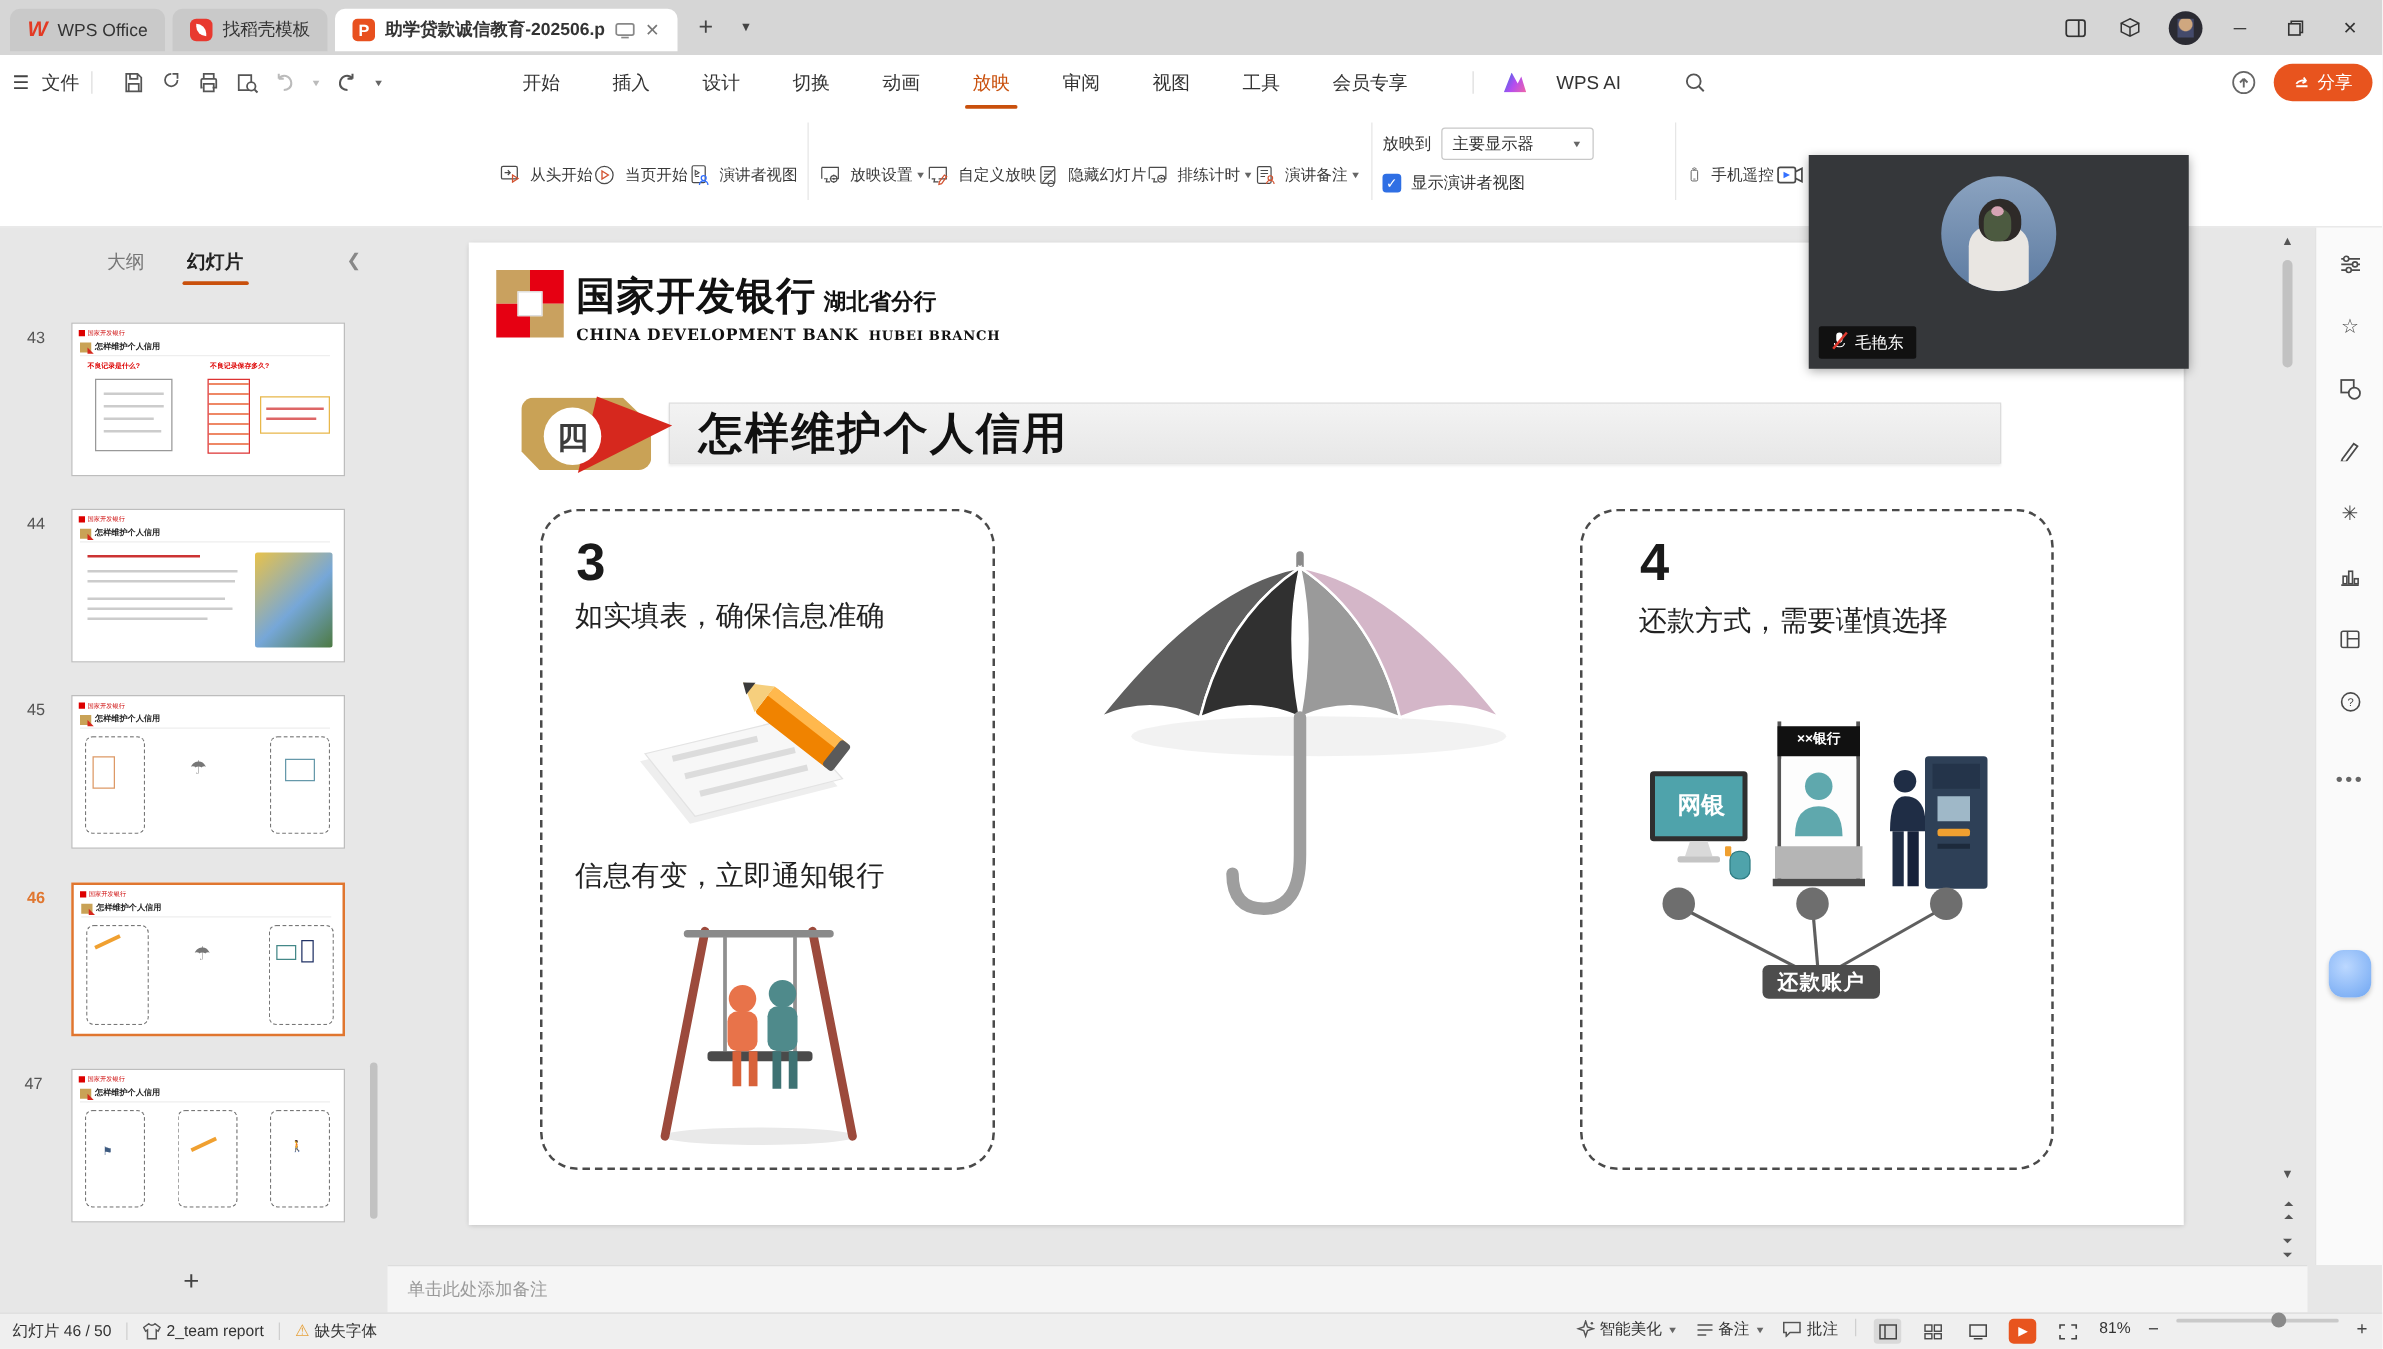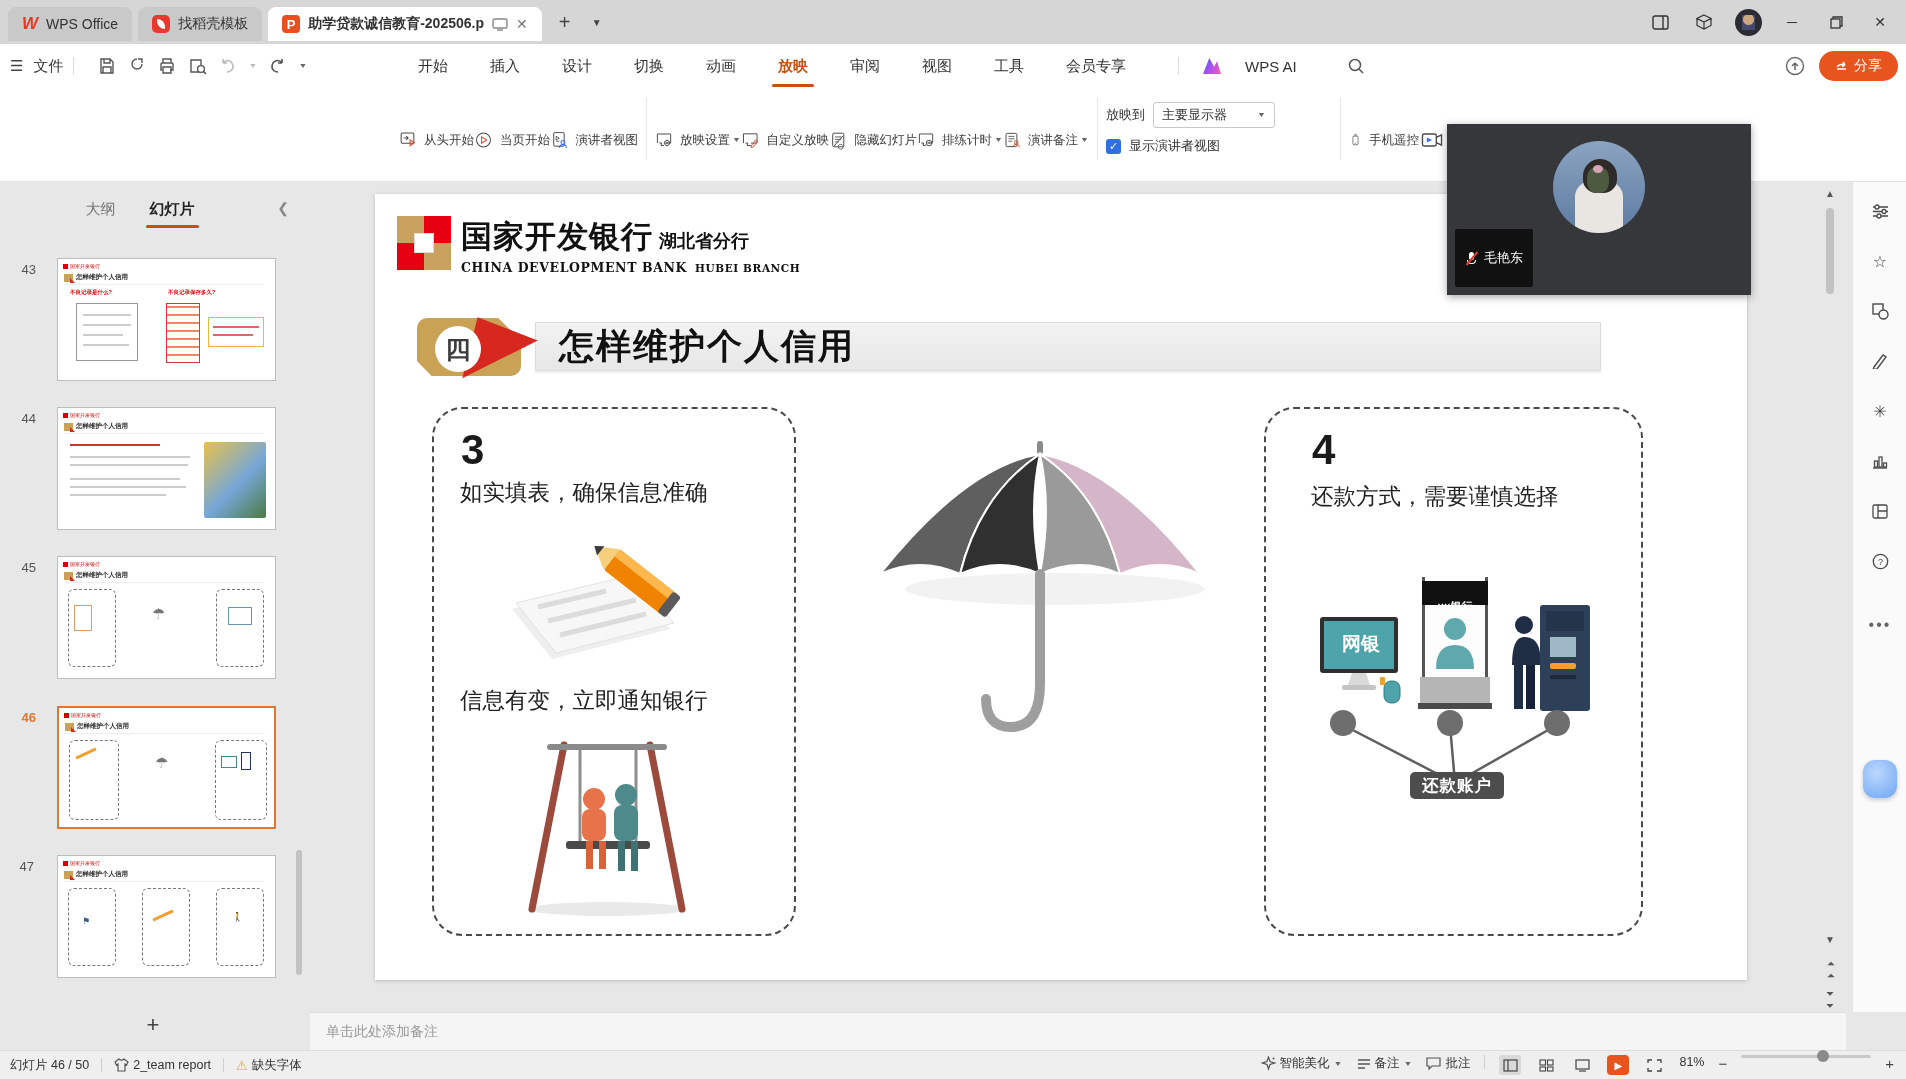--- a/index.html
+++ b/index.html
@@ -24,21 +24,21 @@
   .avatar-circ{width:27px;height:27px;border-radius:50%;background:#2b2b33;position:relative;overflow:hidden}
   .avatar-circ::after{content:"";position:absolute;left:7px;top:6px;width:13px;height:15px;background:radial-gradient(circle at 50% 30%,#cfa77f 0 5px,#444a6b 6px)}
 
   
   .menubar{position:absolute;left:0;top:44px;width:1906px;height:44px;background:#fff}
   .file-area{position:absolute;left:10px;top:0;height:44px;display:flex;align-items:center;gap:10px;font-size:15px}
   .qbar{display:flex;align-items:center;gap:12px;margin-left:14px;color:#555}
   .qsep{width:1px;height:18px;background:#ddd}
   .menu-tabs{position:absolute;left:418px;top:0;height:44px;display:flex;align-items:center;gap:42px;font-size:15px;color:#333}
   .mtab{position:relative;cursor:default;white-space:nowrap}
-  .mtab.active{color:#c9500c;font-weight:bold}
+  .mtab.active{color:#c9500c;font-weight:normal}
   .mtab.active::after{content:"";position:absolute;left:-6px;right:-6px;bottom:-11px;height:3px;background:#c9500c;border-radius:2px}
   .ai-area{position:absolute;left:1178px;top:0;height:44px;display:flex;align-items:center;gap:24px}
   .ai-logo{width:18px;height:16px;background:linear-gradient(120deg,#2f6fe4,#b44df0,#f065a7);clip-path:polygon(0 100%,35% 0,62% 55%,78% 20%,100% 100%)}
   .menu-right{position:absolute;right:8px;top:0;height:44px;display:flex;align-items:center;gap:14px}
   .sharebtn{height:30px;padding:0 16px;border-radius:15px;background:#e8541e;color:#fff;display:flex;align-items:center;gap:6px;font-size:14px}
 
   
   .ribbon{position:absolute;left:0;top:88px;width:1906px;height:94px;background:#fff;border-bottom:1px solid #e2e2e2;display:flex;align-items:flex-start;padding-left:398px}
   .rbtn{display:flex;align-items:center;justify-content:flex-start;padding-top:12px;height:92px;gap:7px}
   .rbtn .lab{font-size:12.5px;color:#3a3a3a;white-space:nowrap;display:flex;align-items:center;gap:2px}
@@ -134,21 +134,21 @@
   .slider .knob{position:absolute;left:58%;top:-5px;width:12px;height:12px;border-radius:50%;background:#8a8a8a}
   .warnic{color:#e6a23c;font-size:13px}
 
   
   .webcam{position:absolute;left:1447px;top:124px;width:304px;height:171px;background:#35373a;z-index:60;box-shadow:0 2px 8px rgba(0,0,0,.35)}
   .cam-avatar{position:absolute;left:106px;top:17px;width:92px;height:92px;border-radius:50%;background:linear-gradient(#8ba3c0,#5d7ba1);overflow:hidden}
   .cam-avatar .body{position:absolute;left:22px;top:40px;width:48px;height:52px;background:#e9e6e2;border-radius:16px 16px 0 0}
   .cam-avatar .hair{position:absolute;left:30px;top:18px;width:34px;height:34px;background:#2e2a28;border-radius:50% 50% 40% 40%}
   .cam-avatar .flower{position:absolute;left:34px;top:26px;width:22px;height:26px;background:#4c5a40;border-radius:40%}
   .cam-avatar .petal{position:absolute;left:40px;top:24px;width:10px;height:8px;background:#d6a4b4;border-radius:50%}
-  .cam-name{position:absolute;left:8px;bottom:8px;background:rgba(10,10,10,.85);color:#fff;display:flex;align-items:center;gap:6px;padding:20px 10px;border-radius:2px;font-size:13px}
+  .cam-name{position:absolute;left:8px;bottom:8px;background:rgba(10,10,10,.85);color:#fff;display:flex;align-items:flex-start;gap:6px;padding:4px 10px;border-radius:2px;font-size:13px}
   .micmute{position:relative;width:13px;height:15px}
   .micmute .m{position:absolute;left:4px;top:1px;width:5px;height:8px;background:#fff;border-radius:3px}
   .micmute .s{position:absolute;left:2px;top:9px;width:9px;height:4px;border:1.5px solid #fff;border-top:none;border-radius:0 0 6px 6px}
   .micmute .x{position:absolute;left:6px;top:-1px;width:2px;height:17px;background:#e03a2f;transform:rotate(40deg)}
   svg{display:block}
 </style>
 </head>
 <body>
 
 <div class="app">
@@ -571,21 +571,21 @@
         <svg width="74" height="138" viewBox="0 0 74 138" style="position:absolute;left:152px;top:168px">
           <rect x="4" y="0" width="3" height="130" fill="#555"></rect>
           <rect x="67" y="0" width="3" height="130" fill="#555"></rect>
           <rect x="4" y="4" width="66" height="24" fill="#111"></rect>
           <rect x="7" y="30" width="60" height="70" fill="#fdfdfd"></rect>
           <circle cx="37" cy="52" r="11" fill="#5fa8ad"></circle>
           <path d="M18,92 Q18,68 37,68 Q56,68 56,92 Z" fill="#5fa8ad"></path>
           <rect x="2" y="100" width="70" height="26" fill="#b5b5b5"></rect>
           <rect x="0" y="126" width="74" height="6" fill="#4a4a4a"></rect>
         </svg>
-        <span class="chan-label" style="left:159px;top:190px;width:60px;font-size:11px">××银行</span>
+        <span class="chan-label" style="left:159px;top:174px;width:60px;font-size:11px">××银行</span>
 
         <svg width="86" height="112" viewBox="0 0 86 112" style="position:absolute;left:240px;top:194px">
           <rect x="34" y="2" width="50" height="106" rx="3" fill="#2e4057"></rect>
           <rect x="40" y="8" width="38" height="20" fill="#24344a"></rect>
           <rect x="44" y="34" width="26" height="20" fill="#9fb8c8"></rect>
           <rect x="44" y="60" width="26" height="6" rx="2" fill="#f0a030"></rect>
           <rect x="44" y="72" width="26" height="4" fill="#1d2a3c"></rect>
           <circle cx="18" cy="22" r="9" fill="#1f2d45"></circle>
           <path d="M6,62 Q6,34 18,34 Q32,34 34,50 L34,62 Z" fill="#1f2d45"></path>
           <rect x="8" y="62" width="9" height="44" fill="#1f2d45"></rect>

